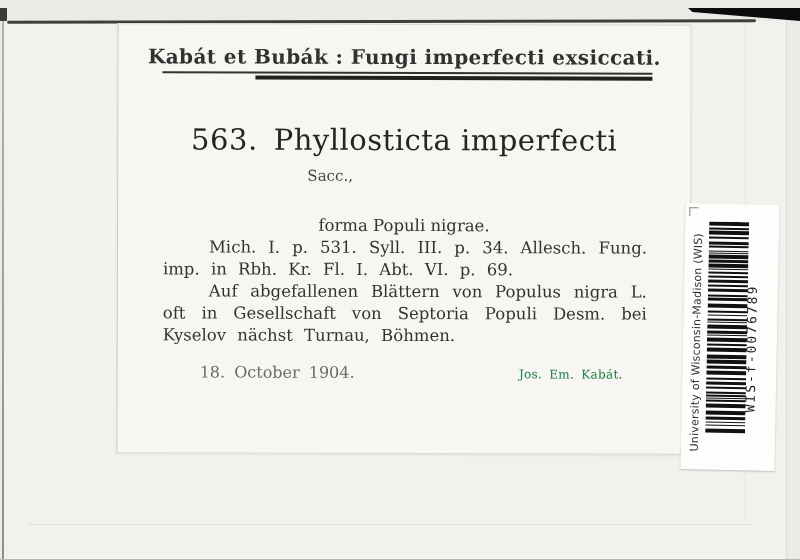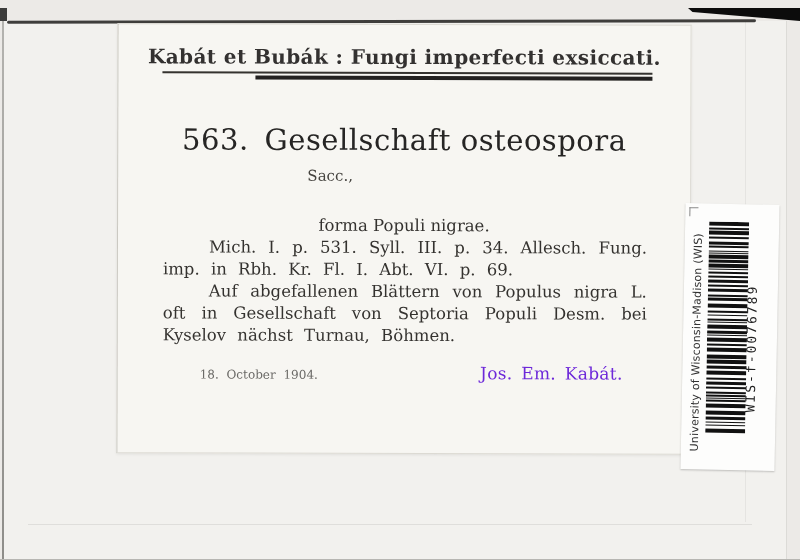--- a/index.html
+++ b/index.html
@@ -94,22 +94,22 @@
   .indent      { padding-left: 91px; }
   .flush       { padding-left: 45px; }
   .rmargin     { padding-right: 43px; }
   .ws          { word-spacing: 6px; }
 
   .date-row {
     position: absolute; top: 338px; left: 0; width: 100%;
     box-sizing: border-box; padding: 0 67px 0 82px;
     display: flex; justify-content: space-between; align-items: baseline;
   }
-  .date-text { font-size: 12px; color: #6b6a67; word-spacing: 4px; }
-  .collector { font-size: 17px; color: #6d28d9; word-spacing: 3px; letter-spacing: 0.3px; }
+  .date-text { font-size: 16px; color: #6b6a67; word-spacing: 4px; }
+  .collector { font-size: 12px; color: #15803d; word-spacing: 3px; letter-spacing: 0.3px; }
 
   
   .sticker {
     position: absolute; left: 683px; top: 196px;
     width: 94px; height: 266px;
     background: #fdfdfc;
     box-shadow: 0 1px 2px rgba(0,0,0,0.22);
     transform: rotate(1.1deg);
     z-index: 5;
   }
@@ -148,21 +148,21 @@
   <div class="fold-line"></div>
   <div class="bottom-edge"></div>
   <div class="bottom-strip"></div>
 
   <div class="card">
     <div class="hdr">Kabát et Bubák : Fungi imperfecti exsiccati.</div>
     <div class="rule-thin"></div>
     <div class="rule-thick"></div>
 
     <div class="title-row">
-      <span class="num">563.</span><span>Gesellschaft osteospora</span>
+      <span class="num">563.</span><span>Phyllosticta imperfecti</span>
     </div>
     <div class="author-row">Sacc.,</div>
 
     <div class="textcol">
       <div class="line center">forma Populi nigrae.</div>
       <div class="line just indent rmargin">Mich. I. p. 531. Syll. III. p. 34. Allesch. Fung.</div>
       <div class="line flush ws">imp. in Rbh. Kr. Fl. I. Abt. VI. p. 69.</div>
       <div class="line just indent rmargin">Auf abgefallenen Blättern von Populus nigra L.</div>
       <div class="line just flush rmargin">oft in Gesellschaft von Septoria Populi Desm. bei</div>
       <div class="line flush ws">Kyselov nächst Turnau, Böhmen.</div>

